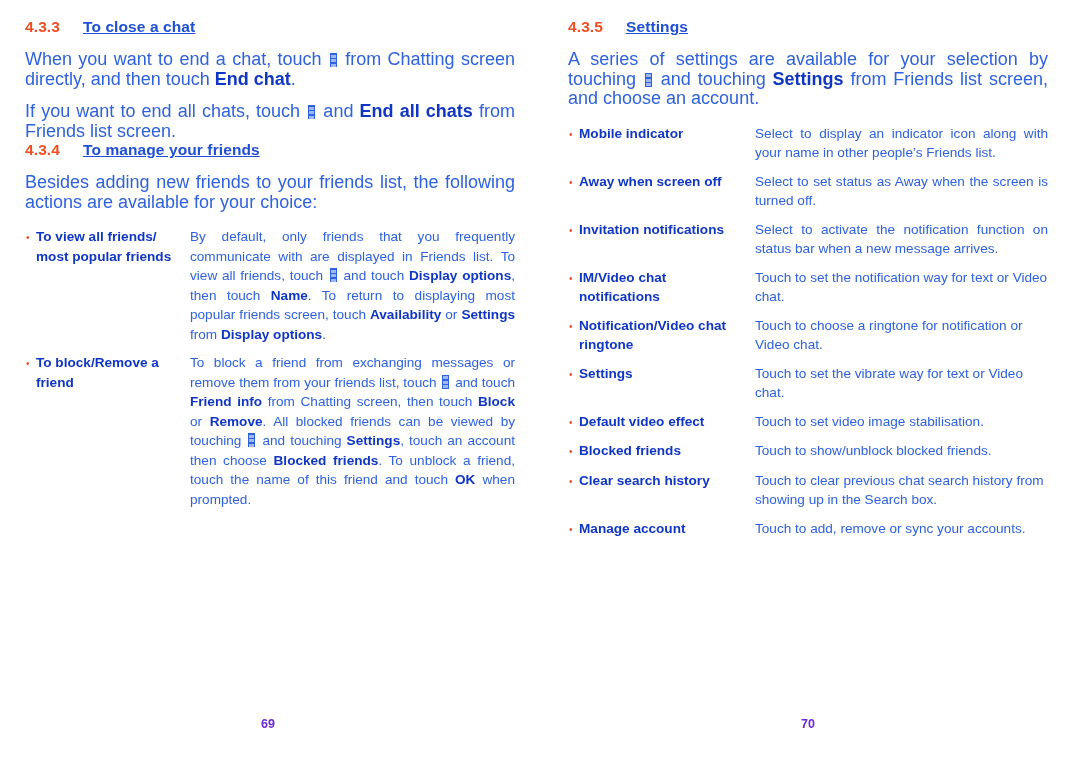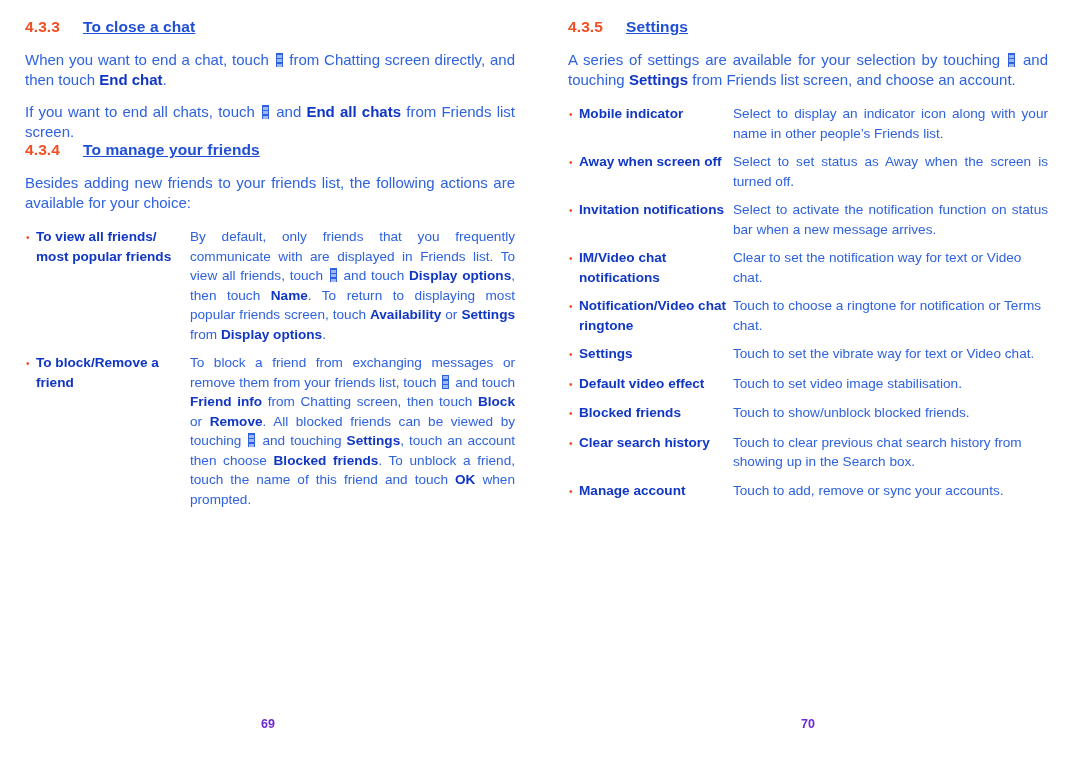--- a/index.html
+++ b/index.html
@@ -43,21 +43,21 @@
     flex: 0 0 58px;
   }
   .heading .ttl {
     color: #1E4FD6;
     text-decoration: underline;
   }
 
   
   p.body {
     margin: 0 0 13px 0;
-    font-size: 15px;
+    font-size: 18px;
     line-height: 19.5px;
     color: #2F62DE;
     text-align: justify;
     text-justify: inter-word;
   }
   p.body.last { margin-bottom: 0; }
   b, .b {
     font-weight: bold;
     color: #1036C4;
   }
@@ -91,21 +91,21 @@
     line-height: 19.5px;
     color: #2F62DE;
     text-align: justify;
     text-justify: inter-word;
   }
   
   .col-left .term { flex: 0 0 150px; width: 150px; }
   .col-left .desc { flex: 1 1 auto; width: 322px; }
   
   .col-right .term { flex: 0 0 150px; width: 150px; }
-  .col-right .desc { flex: 1 1 auto; width: 320px; text-align: left; }
+  .col-right .desc { flex: 1 1 auto; width: 320px; text-align: left; margin-left: 22px; }
   .col-right .desc.just { text-align: justify; }
 
   .defrow.gap { margin-bottom: 9px; }
 
   
   .menuicon {
     display: inline-block;
     width: 7px;
     height: 14px;
     background: #2F62DE;
@@ -185,26 +185,26 @@
           <div class="desc just">Select to set status as Away when the screen is turned off.</div>
         </div>
         <div class="defrow gap">
           <span class="bullet"></span>
           <div class="term">Invitation notifications</div>
           <div class="desc just">Select to activate the notification function on status bar when a new message arrives.</div>
         </div>
         <div class="defrow gap">
           <span class="bullet"></span>
           <div class="term">IM/Video chat notifications</div>
-          <div class="desc">Clear to set the notification way for text or Video chat.</div>
+          <div class="desc">Touch to set the notification way for text or Video chat.</div>
         </div>
         <div class="defrow gap">
           <span class="bullet"></span>
           <div class="term">Notification/Video chat ringtone</div>
-          <div class="desc">Touch to choose a ringtone for notification or Terms chat.</div>
+          <div class="desc">Touch to choose a ringtone for notification or Video chat.</div>
         </div>
         <div class="defrow gap">
           <span class="bullet"></span>
           <div class="term">Settings</div>
           <div class="desc">Touch to set the vibrate way for text or Video chat.</div>
         </div>
         <div class="defrow gap">
           <span class="bullet"></span>
           <div class="term">Default video effect</div>
           <div class="desc">Touch to set video image stabilisation.</div>

